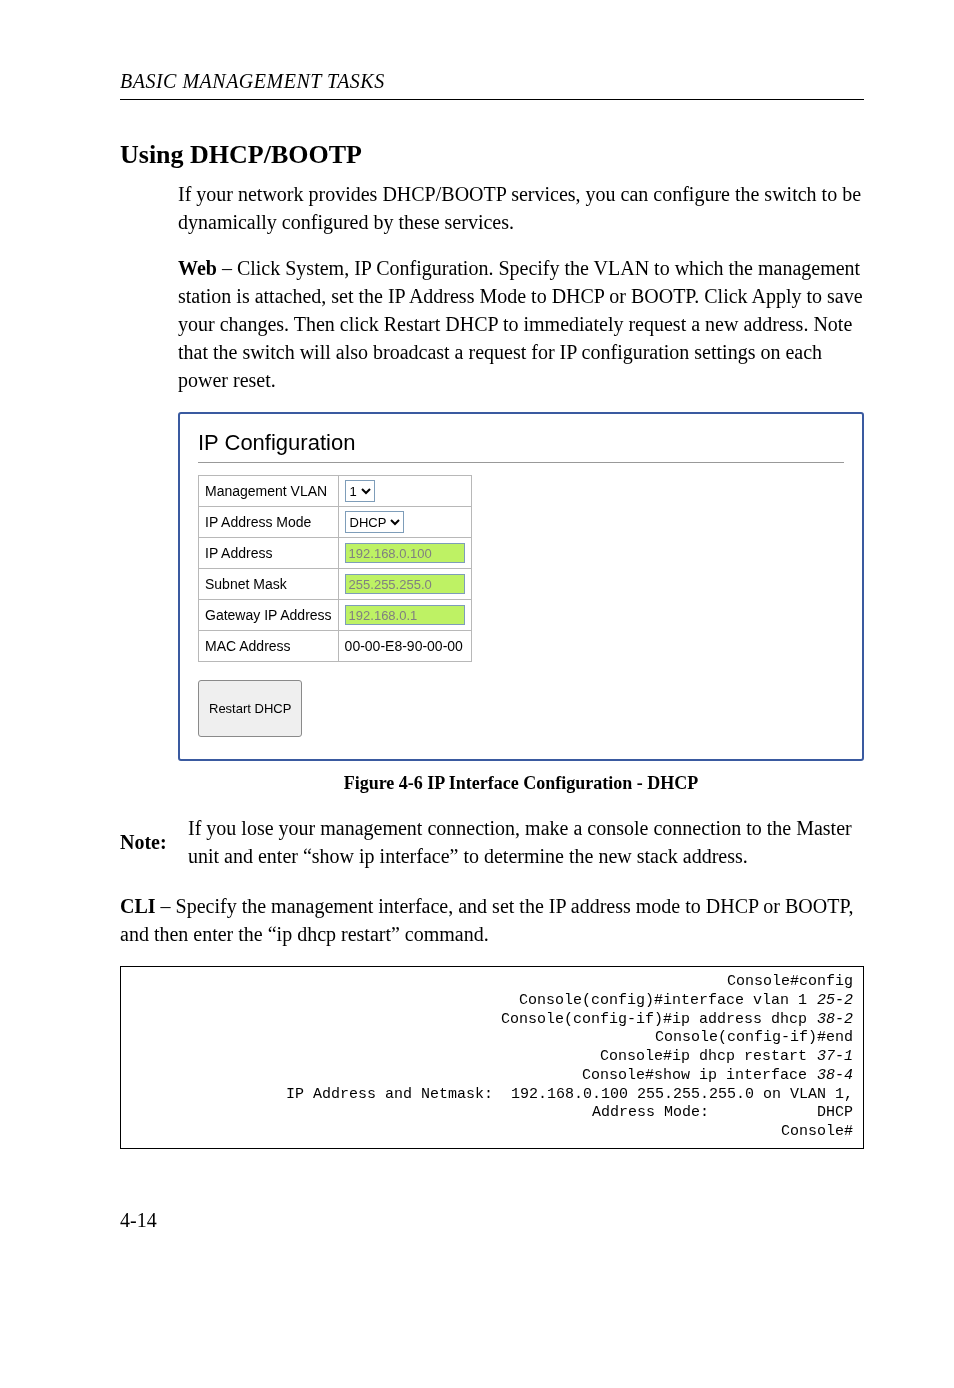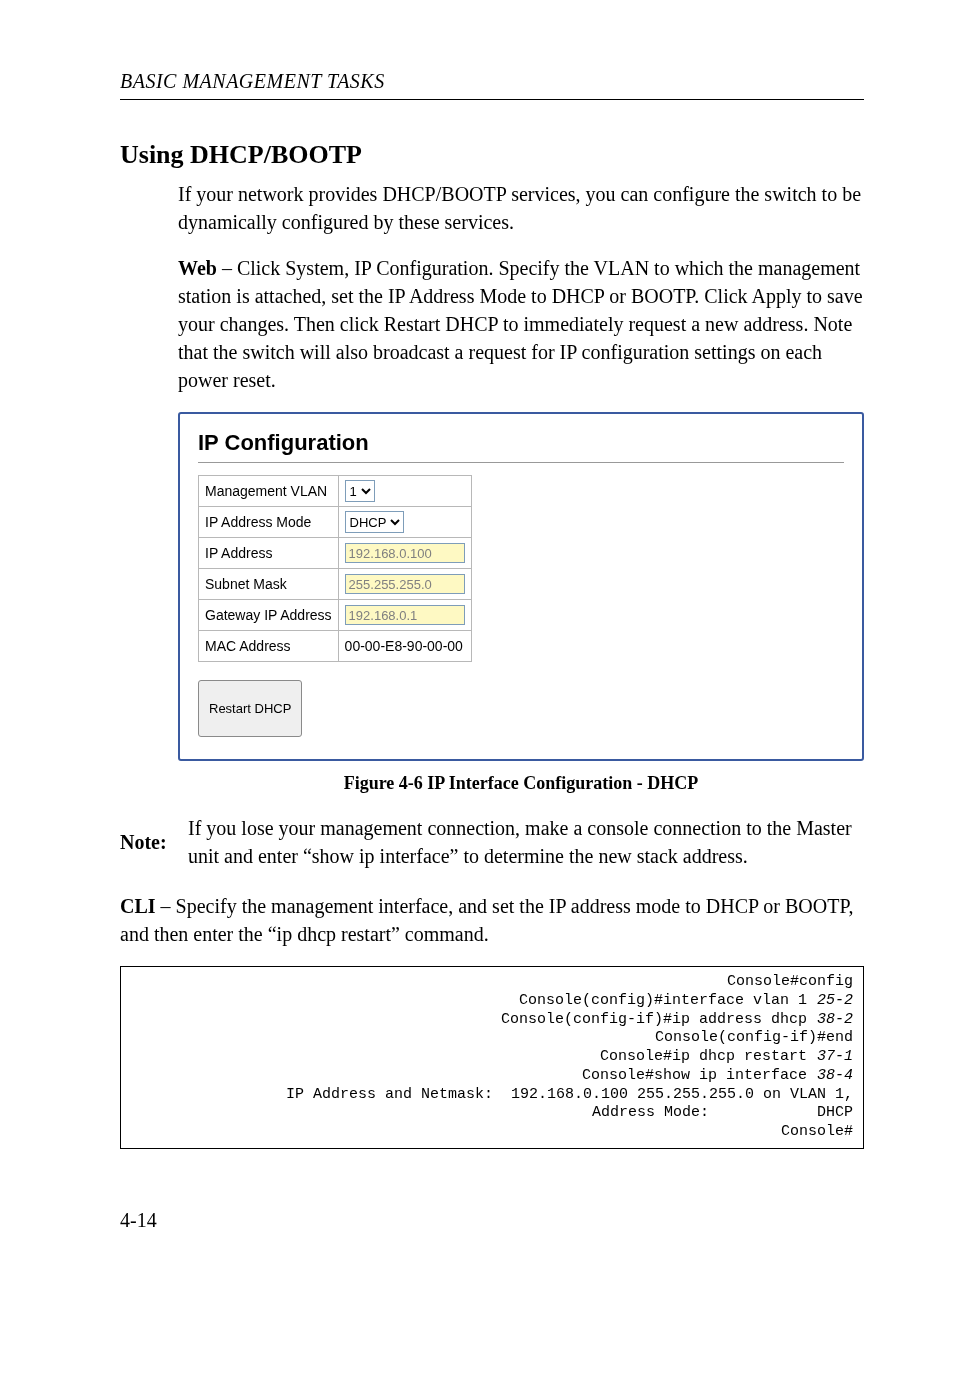--- a/index.html
+++ b/index.html
@@ -42,21 +42,21 @@
   
   .panel {
     border: 2px solid #3a5aa0;
     border-radius: 3px;
     background: #fff;
     padding: 16px 18px 22px 18px;
     margin: 8px 0 8px 0;
   }
   .panel-title {
     font-family: Arial, Helvetica, sans-serif;
-    font-weight: bold;
+    font-weight: normal;
     font-size: 22px;
     margin-bottom: 6px;
   }
   .panel-hr {
     border: none;
     border-top: 1px solid #999;
     margin: 4px 0 12px 0;
   }
   table.cfg {
     border-collapse: collapse;
@@ -81,21 +81,21 @@
   input.txt {
     font-family: Arial, Helvetica, sans-serif;
     font-size: 13px;
     border: 1px solid #7e9db9;
     padding: 1px 3px;
     width: 120px;
     box-sizing: border-box;
     height: 20px;
   }
   input.txt[disabled] {
-    background: #fef9c3;
+    background: #bef264;
     color: #808080;
   }
   .mac-val {
     font-family: Arial, Helvetica, sans-serif;
     font-size: 14px;
   }
   button.classic {
     font-family: Arial, Helvetica, sans-serif;
     font-size: 13px;
     background: #efefef;

